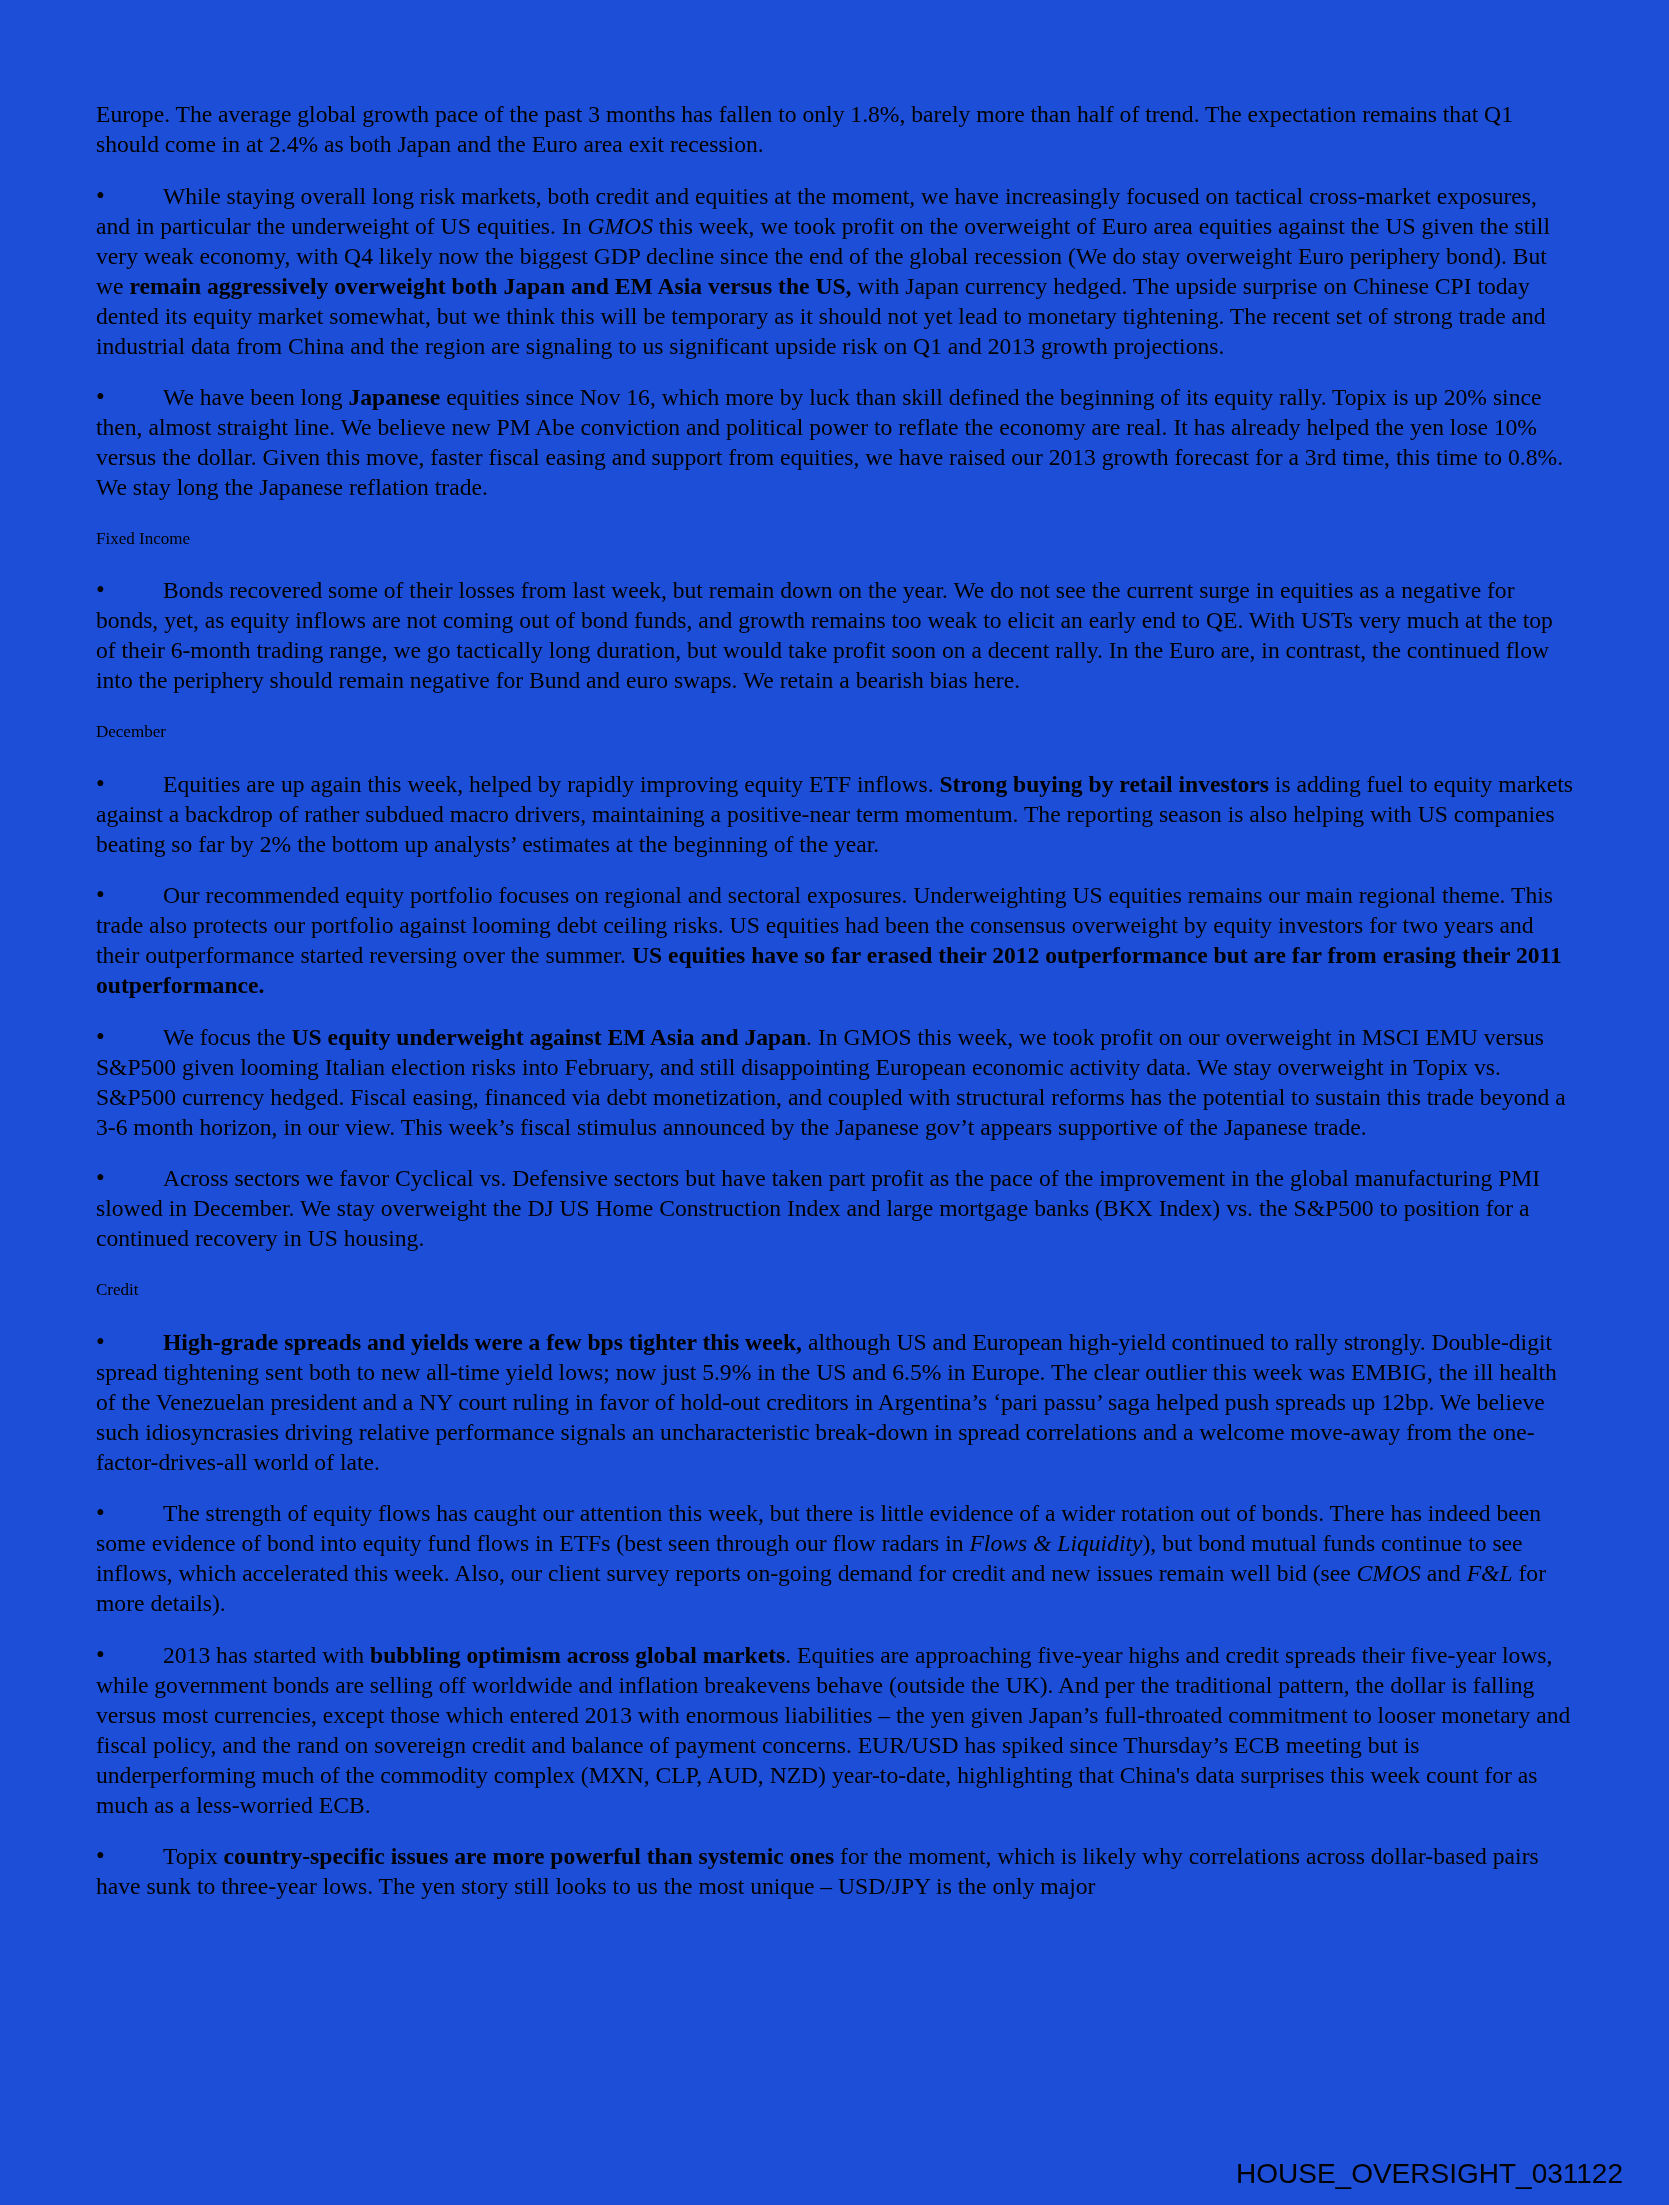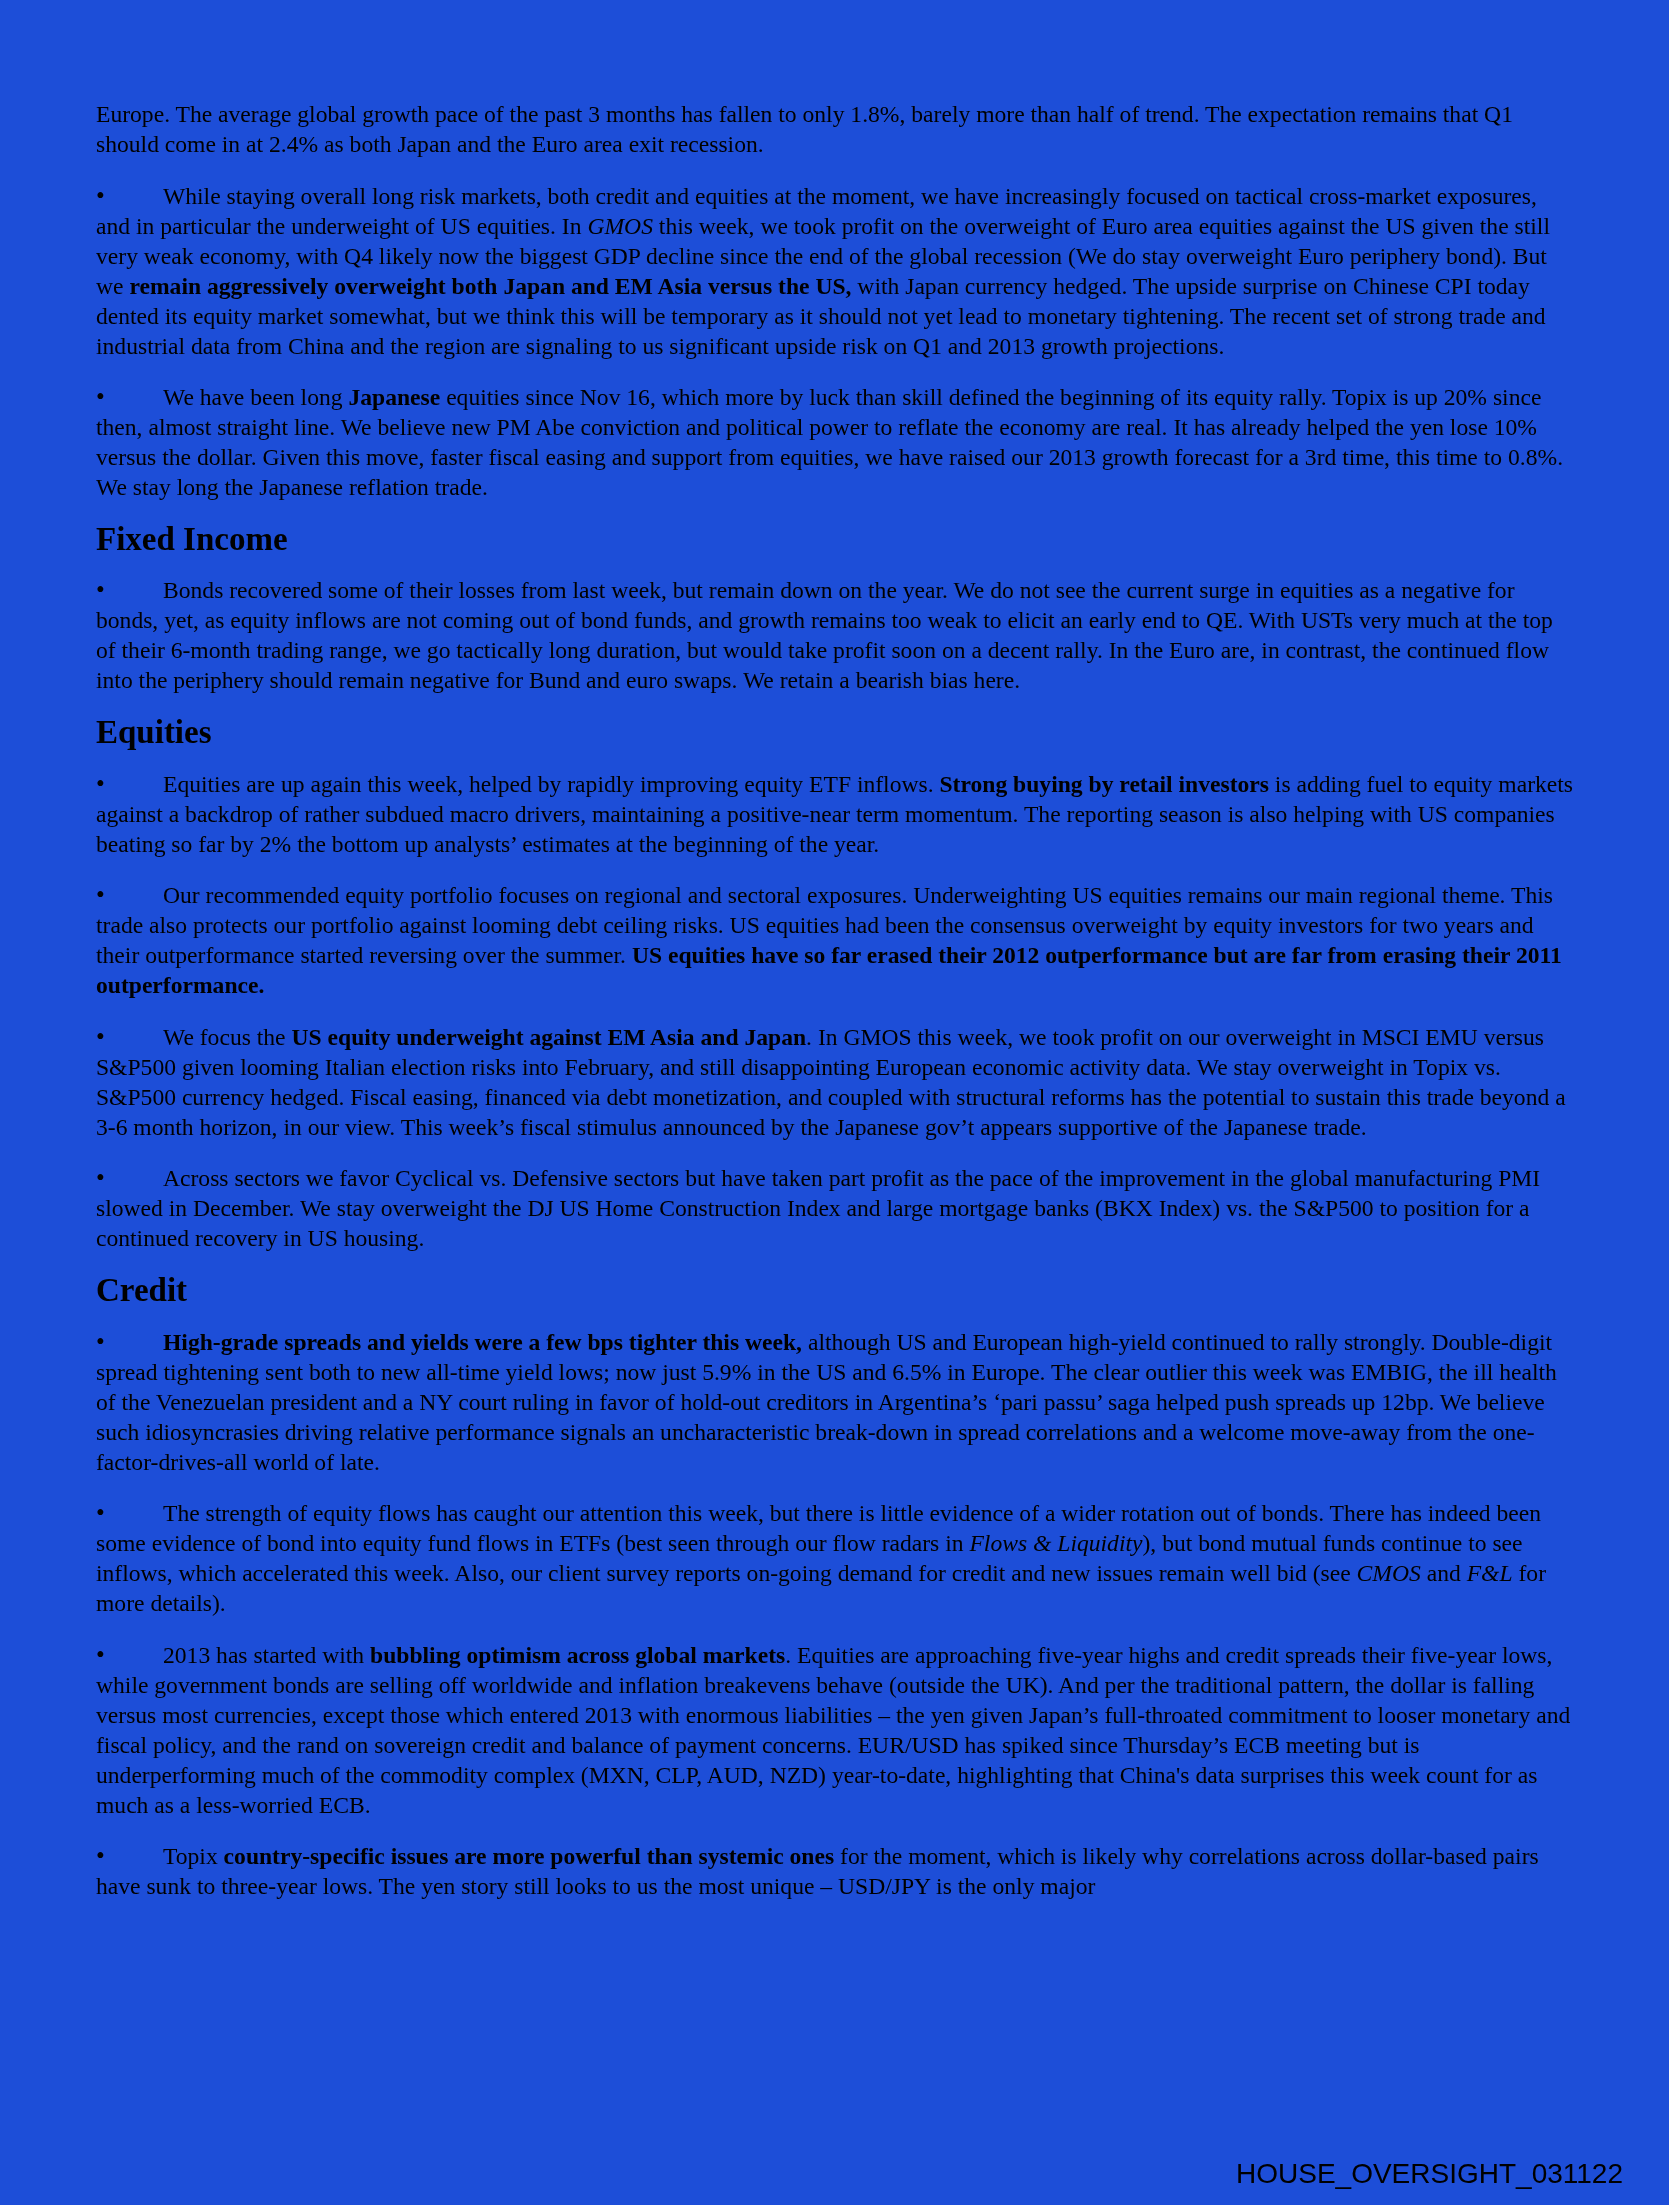--- a/index.html
+++ b/index.html
@@ -23,22 +23,22 @@
     width: 1478px;
     font-size: 23.6px;
     line-height: 30px;
     text-align: left;
   }
   .content p {
     margin: 0 0 21.6px 0;
     padding: 0;
   }
   .content p.heading {
-    font-weight: bold;
-    font-size: 33px;
+    font-weight: normal;
+    font-size: 17px;
   }
   .bullet-marker {
     display: inline-block;
     width: 67px;
     font-size: 25px;
   }
   .bold   { font-weight: bold; }
   .italic { font-style: italic; margin-top: 17px; }
   .stamp {
     position: absolute;
@@ -54,21 +54,21 @@
 </head>
 <body>
 
 <div class="page">
   <div class="content">
       <p class="paragraph"><span>Europe. The average global growth pace of the past 3 months has fallen to only 1.8%, barely more than half of trend. The expectation remains that Q1 should come in at 2.4% as both Japan and the Euro area exit recession.</span></p>
       <p class="bullet"><span class="bullet-marker">•</span><span>While staying overall long risk markets, both credit and equities at the moment, we have increasingly focused on tactical cross-market exposures, and in particular the underweight of US equities. In </span><span class="italic">GMOS</span><span> this week, we took profit on the overweight of Euro area equities against the US given the still very weak economy, with Q4 likely now the biggest GDP decline since the end of the global recession (We do stay overweight Euro periphery bond). But we </span><span class="bold">remain aggressively overweight both Japan and EM Asia versus the US,</span><span> with Japan currency hedged. The upside surprise on Chinese CPI today dented its equity market somewhat, but we think this will be temporary as it should not yet lead to monetary tightening. The recent set of strong trade and industrial data from China and the region are signaling to us significant upside risk on Q1 and 2013 growth projections.</span></p>
       <p class="bullet"><span class="bullet-marker">•</span><span>We have been long </span><span class="bold">Japanese</span><span> equities since Nov 16, which more by luck than skill defined the beginning of its equity rally. Topix is up 20% since then, almost straight line. We believe new PM Abe conviction and political power to reflate the economy are real. It has already helped the yen lose 10% versus the dollar. Given this move, faster fiscal easing and support from equities, we have raised our 2013 growth forecast for a 3rd time, this time to 0.8%. We stay long the Japanese reflation trade.</span></p>
       <p class="heading"><span>Fixed Income</span></p>
       <p class="bullet"><span class="bullet-marker">•</span><span>Bonds recovered some of their losses from last week, but remain down on the year. We do not see the current surge in equities as a negative for bonds, yet, as equity inflows are not coming out of bond funds, and growth remains too weak to elicit an early end to QE. With USTs very much at the top of their 6-month trading range, we go tactically long duration, but would take profit soon on a decent rally. In the Euro are, in contrast, the continued flow into the periphery should remain negative for Bund and euro swaps. We retain a bearish bias here.</span></p>
-      <p class="heading"><span>Equities</span></p>
+      <p class="heading"><span>December</span></p>
       <p class="bullet"><span class="bullet-marker">•</span><span>Equities are up again this week, helped by rapidly improving equity ETF inflows. </span><span class="bold">Strong buying by retail investors</span><span> is adding fuel to equity markets against a backdrop of rather subdued macro drivers, maintaining a positive-near term momentum. The reporting season is also helping with US companies beating so far by 2% the bottom up analysts’ estimates at the beginning of the year.</span></p>
       <p class="bullet"><span class="bullet-marker">•</span><span>Our recommended equity portfolio focuses on regional and sectoral exposures. Underweighting US equities remains our main regional theme. This trade also protects our portfolio against looming debt ceiling risks. US equities had been the consensus overweight by equity investors for two years and their outperformance started reversing over the summer. </span><span class="bold">US equities have so far erased their 2012 outperformance but are far from erasing their 2011 outperformance.</span></p>
       <p class="bullet"><span class="bullet-marker">•</span><span>We focus the </span><span class="bold">US equity underweight against EM Asia and Japan</span><span>. In GMOS this week, we took profit on our overweight in MSCI EMU versus S&amp;P500 given looming Italian election risks into February, and still disappointing European economic activity data. We stay overweight in Topix vs. S&amp;P500 currency hedged. Fiscal easing, financed via debt monetization, and coupled with structural reforms has the potential to sustain this trade beyond a 3-6 month horizon, in our view. This week’s fiscal stimulus announced by the Japanese gov’t appears supportive of the Japanese trade.</span></p>
       <p class="bullet"><span class="bullet-marker">•</span><span>Across sectors we favor Cyclical vs. Defensive sectors but have taken part profit as the pace of the improvement in the global manufacturing PMI slowed in December. We stay overweight the DJ US Home Construction Index and large mortgage banks (BKX Index) vs. the S&amp;P500 to position for a continued recovery in US housing.</span></p>
       <p class="heading"><span>Credit</span></p>
       <p class="bullet"><span class="bullet-marker">•</span><span class="bold">High-grade spreads and yields were a few bps tighter this week,</span><span> although US and European high-yield continued to rally strongly. Double-digit spread tightening sent both to new all-time yield lows; now just 5.9% in the US and 6.5% in Europe. The clear outlier this week was EMBIG, the ill health of the Venezuelan president and a NY court ruling in favor of hold-out creditors in Argentina’s ‘pari passu’ saga helped push spreads up 12bp. We believe such idiosyncrasies driving relative performance signals an uncharacteristic break-down in spread correlations and a welcome move-away from the one-factor-drives-all world of late.</span></p>
       <p class="bullet"><span class="bullet-marker">•</span><span>The strength of equity flows has caught our attention this week, but there is little evidence of a wider rotation out of bonds. There has indeed been some evidence of bond into equity fund flows in ETFs (best seen through our flow radars in </span><span class="italic">Flows &amp; Liquidity</span><span>), but bond mutual funds continue to see inflows, which accelerated this week. Also, our client survey reports on-going demand for credit and new issues remain well bid (see </span><span class="italic">CMOS</span><span> and </span><span class="italic">F&amp;L</span><span> for more details).</span></p>
       <p class="bullet"><span class="bullet-marker">•</span><span>2013 has started with </span><span class="bold">bubbling optimism across global markets</span><span>. Equities are approaching five-year highs and credit spreads their five-year lows, while government bonds are selling off worldwide and inflation breakevens behave (outside the UK). And per the traditional pattern, the dollar is falling versus most currencies, except those which entered 2013 with enormous liabilities – the yen given Japan’s full-throated commitment to looser monetary and fiscal policy, and the rand on sovereign credit and balance of payment concerns. EUR/USD has spiked since Thursday’s ECB meeting but is underperforming much of the commodity complex (MXN, CLP, AUD, NZD) year-to-date, highlighting that China's data surprises this week count for as much as a less-worried ECB.</span></p>
       <p class="bullet"><span class="bullet-marker">•</span><span>Topix </span><span class="bold">country-specific issues are more powerful than systemic ones</span><span> for the moment, which is likely why correlations across dollar-based pairs have sunk to three-year lows. The yen story still looks to us the most unique – USD/JPY is the only major</span></p>
     </div>

